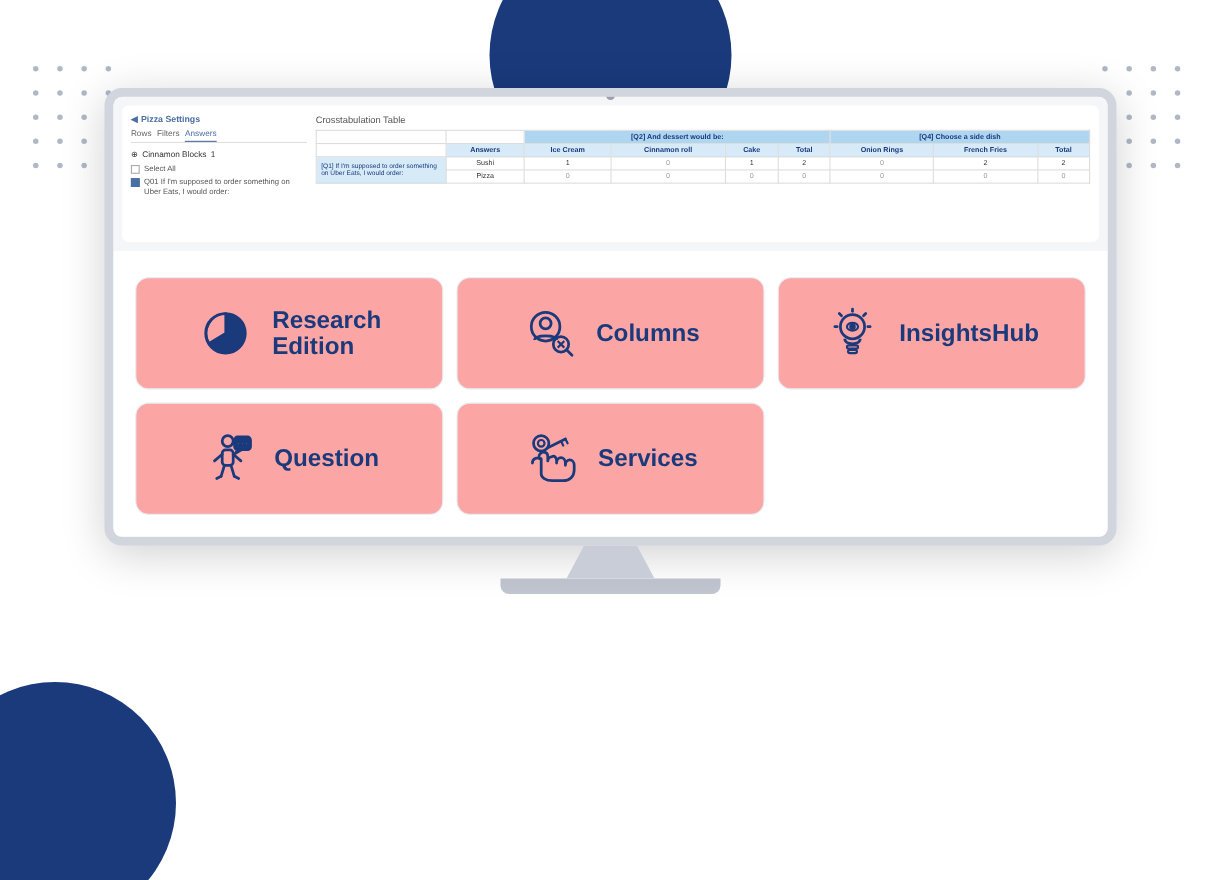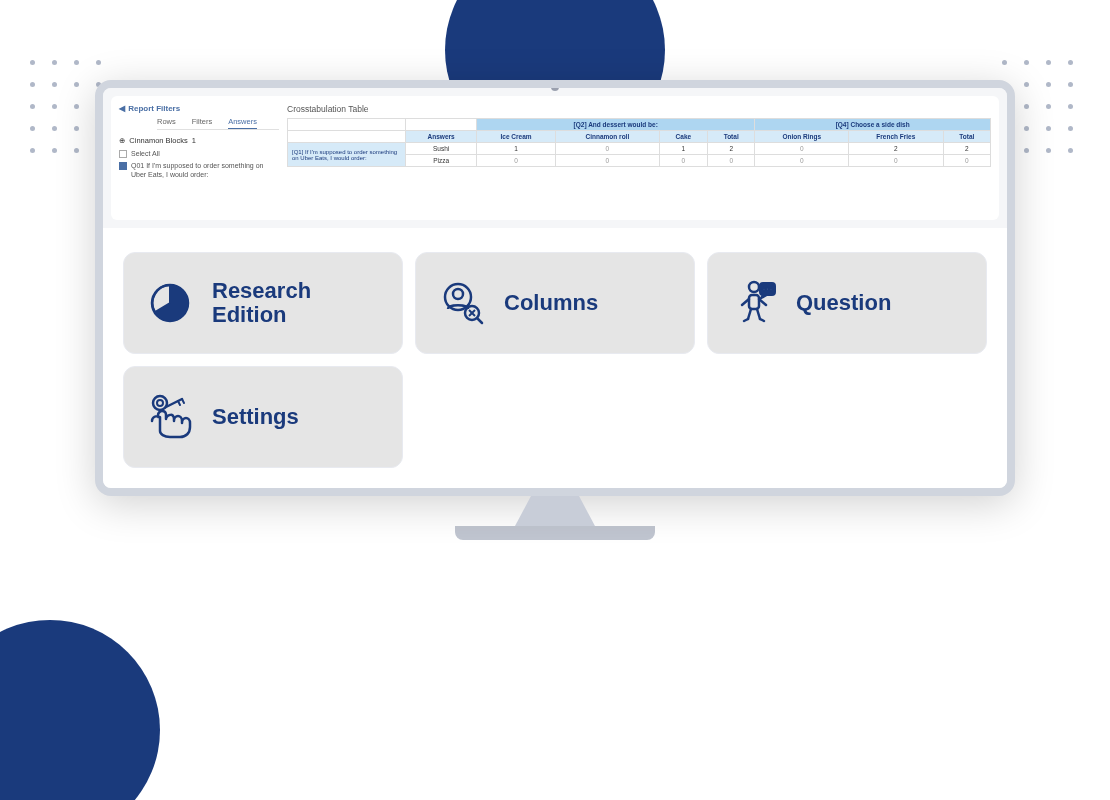--- a/index.html
+++ b/index.html
@@ -117,25 +117,24 @@
       font-size: 8px;
       font-weight: 600;
       margin-bottom: 4px;
       display: flex;
       align-items: center;
       gap: 3px;
     }
 
     .report-tabs {
       display: flex;
-      gap: 16px;
+      gap: 5px;
       margin-bottom: 6px;
       border-bottom: 1px solid #e0e0e0;
       padding-bottom: 3px;
-      margin-left: 38px;
     }
 
     .report-tab {
       font-size: 7.5px;
       color: #666;
       cursor: pointer;
     }
 
     .report-tab.active {
       color: #4a6fa5;
@@ -232,26 +231,26 @@
     }
 
     .products-grid {
       display: grid;
       grid-template-columns: repeat(3, 1fr);
       grid-template-rows: repeat(2, 1fr);
       gap: 12px;
     }
 
     .product-card {
-      background: #e5e5e5;
+      background: #fca5a5;
       border: 1.5px solid #e8eaf0;
       border-radius: 12px;
       display: flex;
       align-items: center;
-      justify-content: flex-start;
+      justify-content: center;
       padding: 24px 20px;
       gap: 16px;
       cursor: pointer;
       transition: box-shadow 0.2s;
     }
 
     .product-icon {
       flex-shrink: 0;
       width: 52px;
       height: 52px;
@@ -357,21 +356,21 @@
 <div class="monitor-container">
   <div class="monitor-screen">
     <div class="monitor-camera"></div>
 
     <div class="report-window">
       <div class="report-inner">
 
         <div class="report-sidebar">
           <div class="report-sidebar-title">
             <span>◀</span>
-            <span>Report Filters</span>
+            <span>Pizza Settings</span>
           </div>
           <div class="report-tabs">
             <span class="report-tab">Rows</span>
             <span class="report-tab">Filters</span>
             <span class="report-tab active">Answers</span>
           </div>
           <div class="report-section-title">
             <span>⊕</span>
             <span>Cinnamon Blocks</span>
             <span>1</span>
@@ -465,20 +464,41 @@
               <circle cx="34" cy="34" r="7" stroke="#1a3a7c" stroke-width="2.5"></circle>
               <line x1="39" y1="39" x2="44" y2="44" stroke="#1a3a7c" stroke-width="2.5" stroke-linecap="round"></line>
 
               <line x1="31" y1="31" x2="37" y2="37" stroke="#1a3a7c" stroke-width="2"></line>
               <line x1="37" y1="31" x2="31" y2="37" stroke="#1a3a7c" stroke-width="2"></line>
             </svg>
           </div>
           <div class="product-name">Columns</div>
         </div>
 
+        <div class="product-card">
+          <div class="product-icon">
+            <svg viewBox="0 0 48 48" fill="none" xmlns="http://www.w3.org/2000/svg">
+
+              <circle cx="24" cy="18" r="11" stroke="#1a3a7c" stroke-width="2.5"></circle>
+              <path d="M17 29 C17 35 31 35 31 29" stroke="#1a3a7c" stroke-width="2.5" fill="none"></path>
+              <rect x="19" y="35" width="10" height="3" rx="1.5" stroke="#1a3a7c" stroke-width="2" fill="none"></rect>
+              <rect x="20" y="39" width="8" height="3" rx="1.5" stroke="#1a3a7c" stroke-width="2" fill="none"></rect>
+
+              <line x1="24" y1="4" x2="24" y2="2" stroke="#1a3a7c" stroke-width="2.5" stroke-linecap="round"></line>
+              <line x1="38" y1="18" x2="40" y2="18" stroke="#1a3a7c" stroke-width="2.5" stroke-linecap="round"></line>
+              <line x1="10" y1="18" x2="8" y2="18" stroke="#1a3a7c" stroke-width="2.5" stroke-linecap="round"></line>
+              <line x1="34" y1="8" x2="36" y2="6" stroke="#1a3a7c" stroke-width="2.5" stroke-linecap="round"></line>
+              <line x1="14" y1="8" x2="12" y2="6" stroke="#1a3a7c" stroke-width="2.5" stroke-linecap="round"></line>
+
+              <ellipse cx="24" cy="18" rx="5" ry="3.5" stroke="#1a3a7c" stroke-width="2"></ellipse>
+              <circle cx="24" cy="18" r="2" fill="#1a3a7c"></circle>
+            </svg>
+          </div>
+          <div class="product-name">InsightsHub</div>
+        </div>
 
         <div class="product-card">
           <div class="product-icon">
             <svg viewBox="0 0 48 48" fill="none" xmlns="http://www.w3.org/2000/svg">
 
               <circle cx="24" cy="8" r="5" stroke="#1a3a7c" stroke-width="2.5"></circle>
 
               <rect x="19" y="16" width="10" height="14" rx="3" stroke="#1a3a7c" stroke-width="2.5"></rect>
 
               <line x1="19" y1="20" x2="12" y2="26" stroke="#1a3a7c" stroke-width="2.5" stroke-linecap="round"></line>
@@ -506,21 +526,21 @@
 
               <circle cx="14" cy="10" r="7" stroke="#1a3a7c" stroke-width="2.5"></circle>
               <circle cx="14" cy="10" r="3" stroke="#1a3a7c" stroke-width="2"></circle>
               <line x1="20" y1="14" x2="36" y2="6" stroke="#1a3a7c" stroke-width="2.5" stroke-linecap="round"></line>
               <line x1="32" y1="8" x2="34" y2="12" stroke="#1a3a7c" stroke-width="2" stroke-linecap="round"></line>
               <line x1="36" y1="6" x2="38" y2="10" stroke="#1a3a7c" stroke-width="2" stroke-linecap="round"></line>
 
               <path d="M6 28 C6 24 10 22 14 24 L14 38 C14 41 18 44 24 44 L34 44 C40 44 44 40 44 34 L44 30 C44 27 42 25 40 25 C38 25 36 27 36 30 L36 28 C36 25 34 23 32 23 C30 23 28 25 28 28 L28 26 C28 23 26 21 24 22 C22 22 20 24 20 26 L20 22 C20 19 18 18 16 18 C14 18 12 20 12 22 L12 24" stroke="#1a3a7c" stroke-width="2.5" stroke-linecap="round" stroke-linejoin="round" fill="none"></path>
             </svg>
           </div>
-          <div class="product-name">Settings</div>
+          <div class="product-name">Services</div>
         </div>
 
       </div>
     </div>
   </div>
 
   <div class="monitor-stand"></div>
   <div class="monitor-base"></div>
 </div>
 

